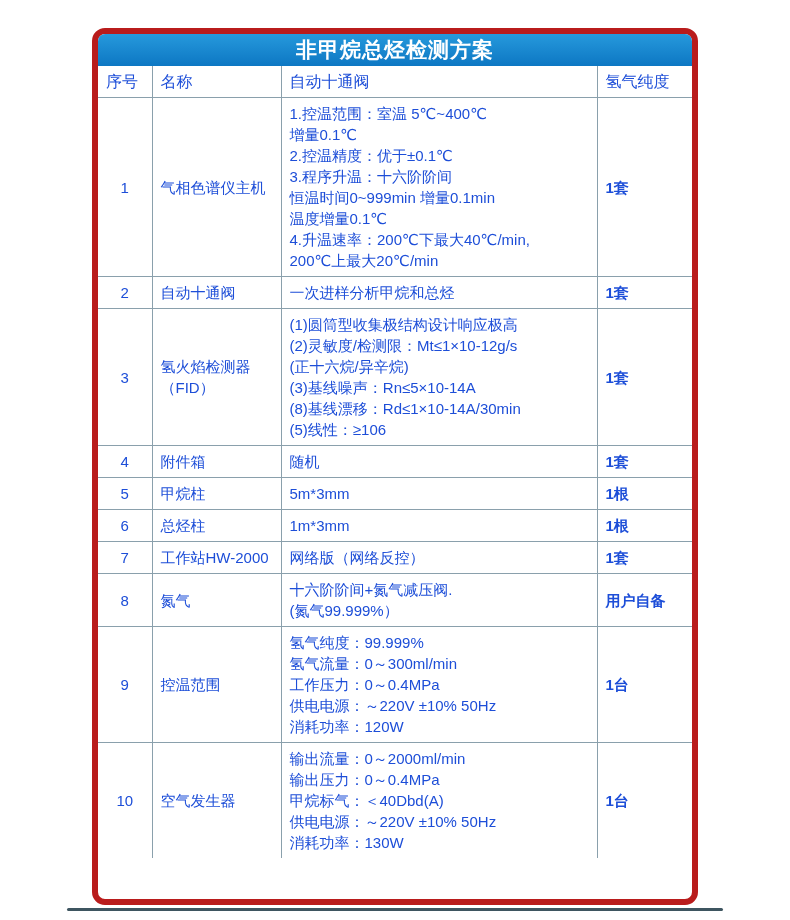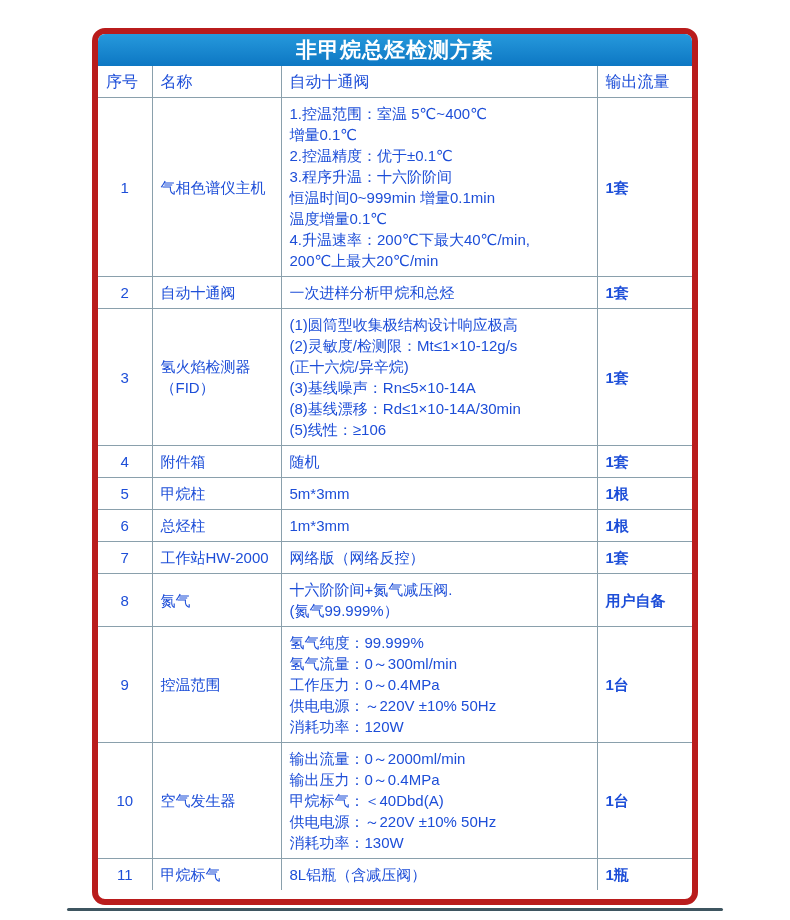--- a/index.html
+++ b/index.html
@@ -56,21 +56,21 @@
         <col style="width:54px">
           <col style="width:129px">
           <col style="width:316px">
           <col style="width:107px">
       </colgroup>
       <thead>
         <tr>
           <th class="c-seq">序号</th>
           <th class="c-name">名称</th>
           <th class="c-spec">自动十通阀</th>
-          <th class="c-qty">输出流量</th>
+          <th class="c-qty">氢气纯度</th>
         </tr>
       </thead>
       <tbody id="rows">
           <tr>
             <td class="c-seq">1</td>
             <td class="c-name">气相色谱仪主机</td>
             <td class="c-spec">
               <div class="spec-line">1.控温范围：室温 5℃~400℃</div>
               <div class="spec-line">增量0.1℃</div>
               <div class="spec-line">2.控温精度：优于±0.1℃</div>
@@ -161,25 +161,17 @@
             <td class="c-name">空气发生器</td>
             <td class="c-spec">
               <div class="spec-line">输出流量：0～2000ml/min</div>
               <div class="spec-line">输出压力：0～0.4MPa</div>
               <div class="spec-line">甲烷标气：＜40Dbd(A)</div>
               <div class="spec-line">供电电源：～220V ±10% 50Hz</div>
               <div class="spec-line">消耗功率：130W</div>
             </td>
             <td class="c-qty">1台</td>
           </tr>
-          <tr>
-            <td class="c-seq">11</td>
-            <td class="c-name">甲烷标气</td>
-            <td class="c-spec">
-              <div class="spec-line">8L铝瓶（含减压阀）</div>
-            </td>
-            <td class="c-qty">1瓶</td>
-          </tr>
         </tbody>
     </table>
   </div>
   <div class="bottom-bar"></div>
 </div>
 
 </body></html>

